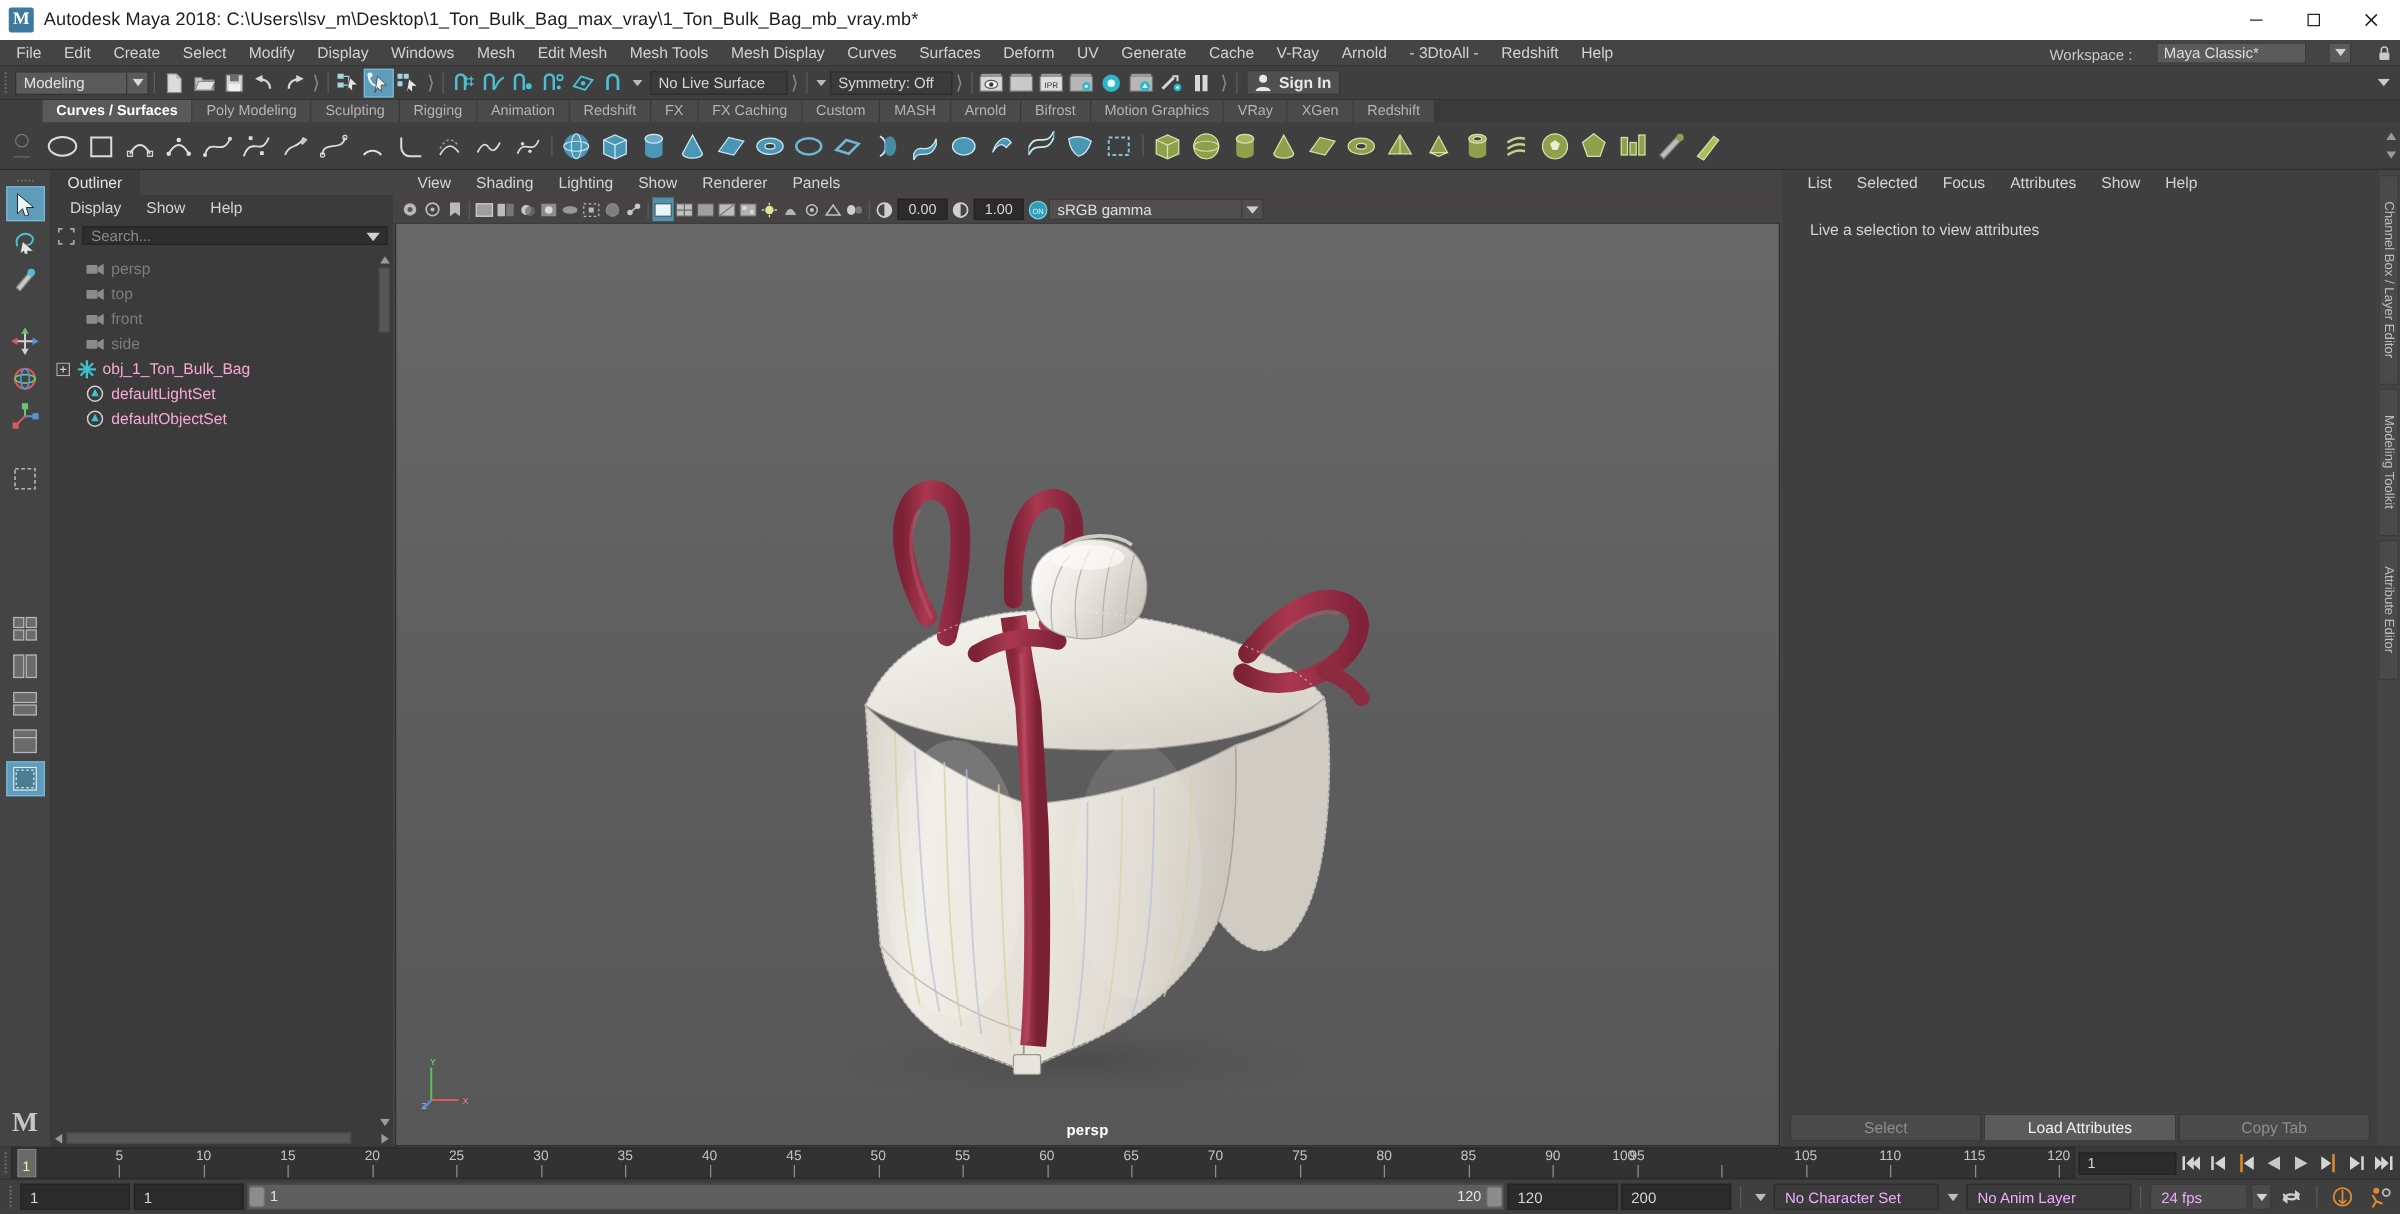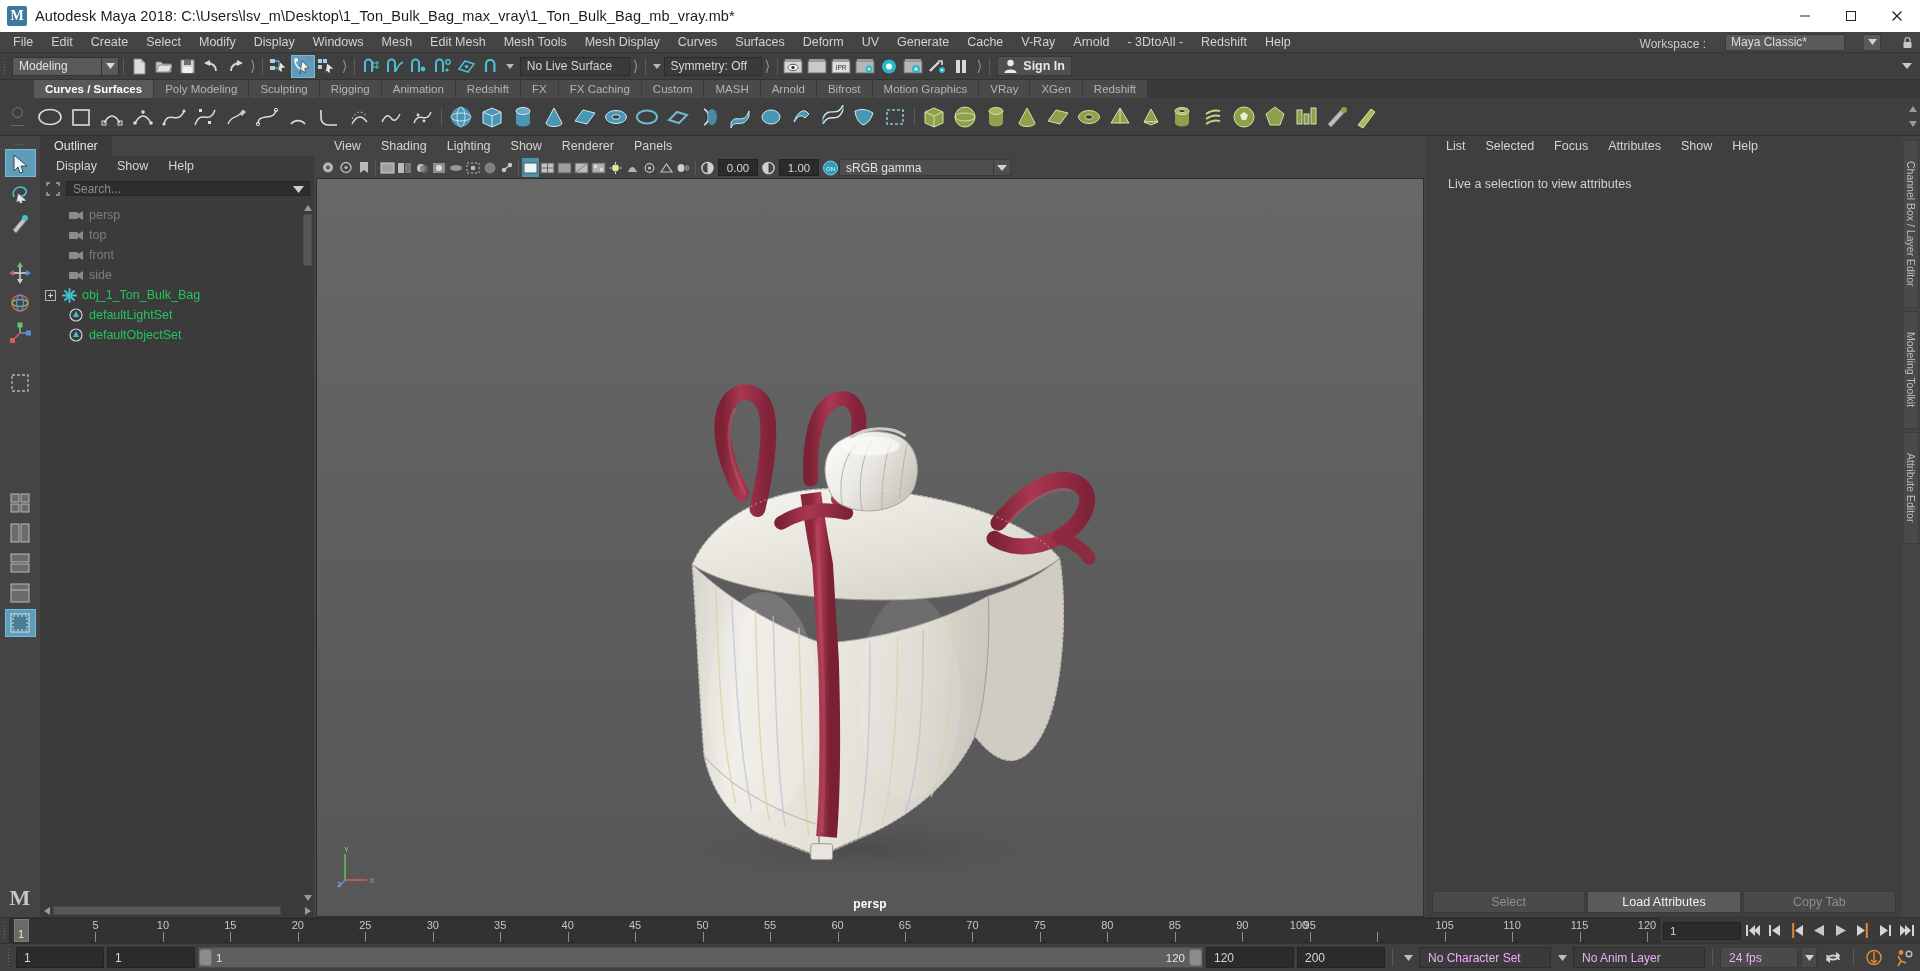--- a/index.html
+++ b/index.html
@@ -157,21 +157,21 @@
     flex:1; height:15px; background:#2e2e2e; border:1px solid #252525; color:#8a8a8a;
     font-size:12px; padding:0 6px; display:flex; align-items:center; position:relative;
   }
   .search-inp .caret-dn { position:absolute; right:5px; top:50%; transform:translateY(-50%); }
   .tree { flex:1; background:#3b3b3b; position:relative; overflow:hidden; display:flex;}
   .tree-inner { flex:1; padding-top:4px; }
   .trow { height:20px; display:flex; align-items:center; padding-left:12px; gap:5px; font-size:12.5px;}
   .trow .expander { width:11px;height:11px; display:flex;align-items:center;justify-content:center; }
   .trow .ico { width:16px;height:14px; display:flex;align-items:center;justify-content:center; flex:0 0 16px;}
   .trow.dim { color:#7d7d7d; }
-  .trow.norm { color:#22c55e; }
+  .trow.norm { color:#f9a8d4; }
   .tree-scroll { width:13px; background:#3b3b3b; display:flex; flex-direction:column; align-items:center;}
   .tsb-arrow { width:13px;height:13px;display:flex;align-items:center;justify-content:center;}
   .tsb-thumb { width:9px; background:#575757; border:1px solid #4a4a4a; }
   .tree-hscroll { height:13px; background:#3b3b3b; display:flex; align-items:center; }
   .thsb-arrow { width:13px;height:13px;display:flex;align-items:center;justify-content:center;}
   .thsb-thumb { height:9px; background:#575757; border:1px solid #4a4a4a; }
 
   
   .viewwrap { flex:1; display:flex; flex-direction:column; min-width:0; background:#be185d; }
   .vp-menu { height:21px; background:#444; display:flex; align-items:center; padding-left:8px;}

